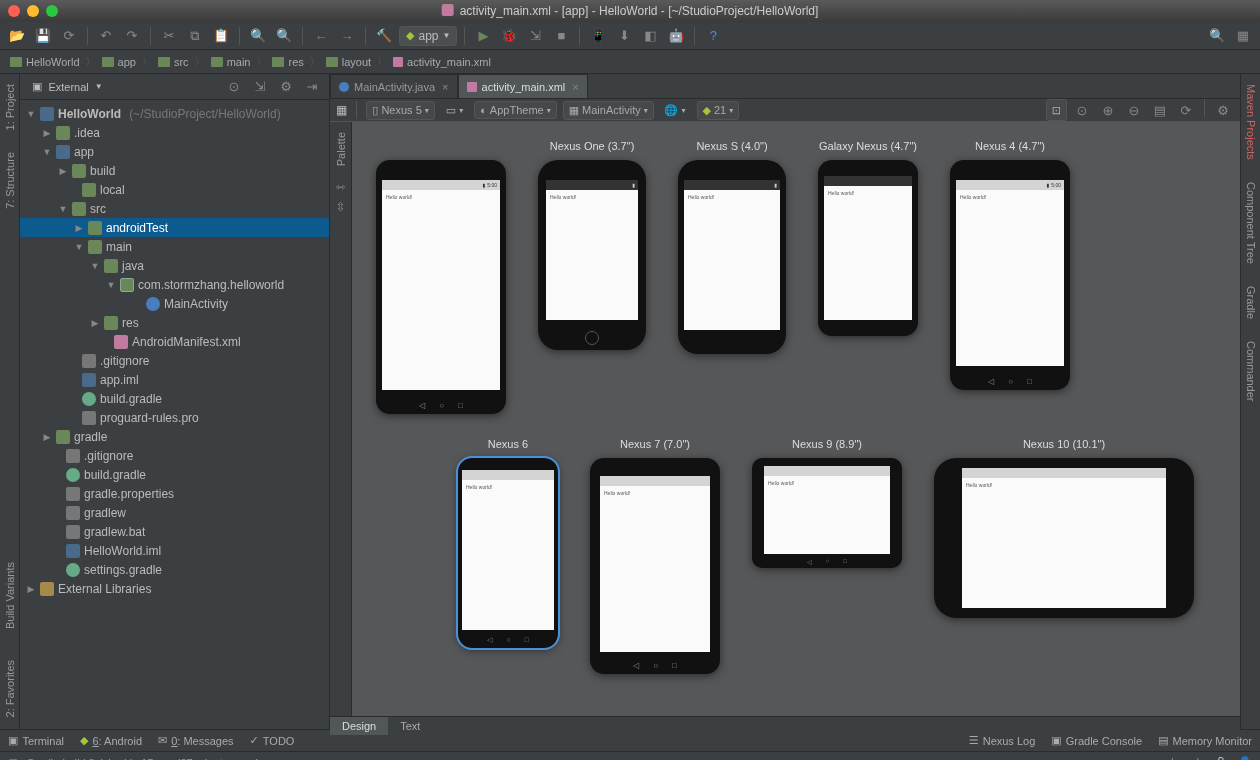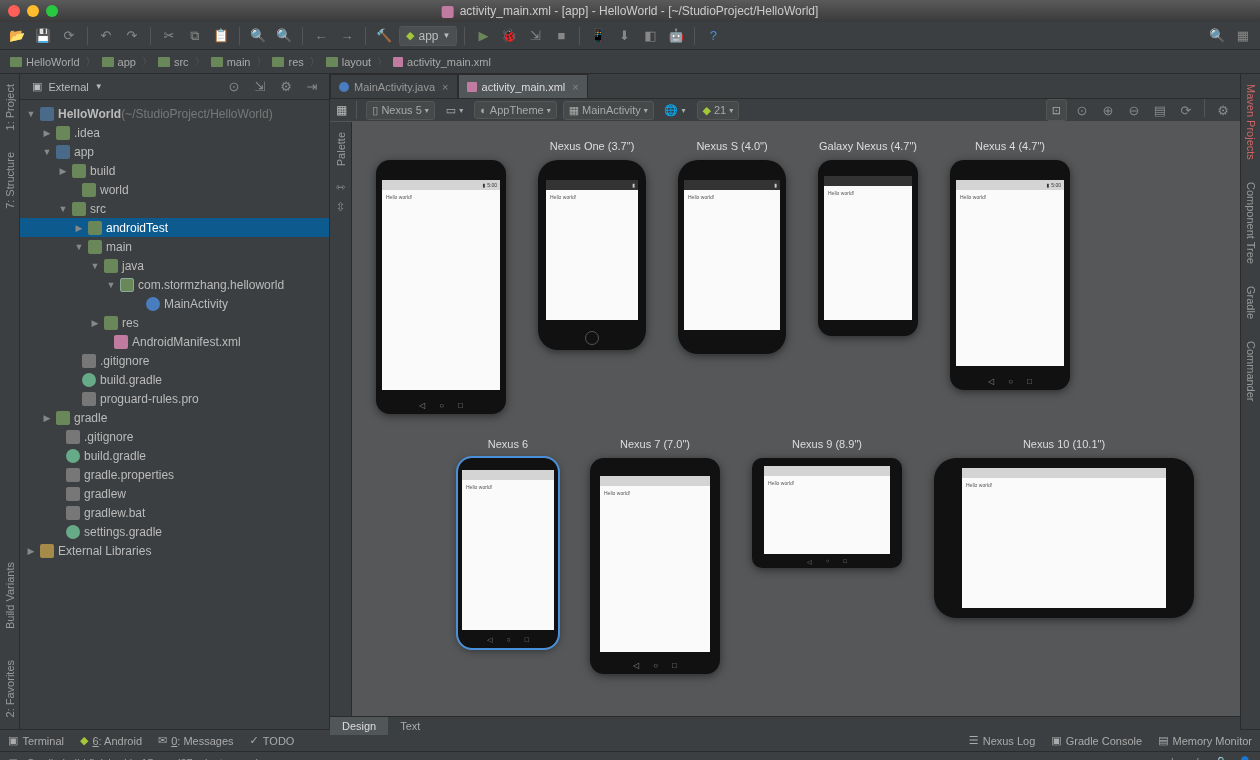--- a/index.html
+++ b/index.html
@@ -1,21 +1,21 @@
 <!DOCTYPE html>
 <html><head>
 <meta charset="utf-8">
 <style>
 * { box-sizing: border-box; margin: 0; padding: 0; font-family: "Lucida Grande", "Segoe UI", sans-serif; }
 html, body { width: 1260px; height: 760px; background: #3c3f41; color: #bbb; font-size: 12px; overflow: hidden; }
 .titlebar { height: 22px; background: linear-gradient(#5a5a5a,#3a3a3a); display: flex; align-items: center; padding: 0 8px; position: relative; }
 .traffic { display: flex; gap: 7px; }
 .traffic span { width: 12px; height: 12px; border-radius: 50%; display: block; }
 .tl-close { background: #ff5f57; } .tl-min { background: #ffbd2e; } .tl-max { background: #28c940; }
-.titlebar .title { position: absolute; left: 50%; transform: translateX(-50%); color: #ccc; font-size: 12px; display: flex; align-items: flex-end; gap: 6px; }
+.titlebar .title { position: absolute; left: 50%; transform: translateX(-50%); color: #ccc; font-size: 12px; display: flex; align-items: flex-start; gap: 6px; }
 .titlebar .title .xml-icon { width: 12px; height: 12px; background: #c27ba0; border-radius: 2px; }
 .toolbar { height: 28px; background: #3c3f41; border-bottom: 1px solid #2b2b2b; display: flex; align-items: center; padding: 0 6px; gap: 4px; }
 .tbtn { width: 22px; height: 22px; display: flex; align-items: center; justify-content: center; color: #888; border-radius: 3px; font-size: 13px; }
 .sep { width: 1px; height: 18px; background: #555; margin: 0 3px; }
 .run-config { display: flex; align-items: center; gap: 4px; background: #4b4f51; border: 1px solid #555; border-radius: 3px; padding: 1px 6px; height: 20px; }
 .run-config .droid { color: #a4c639; font-size: 11px; }
 .breadcrumb { height: 24px; background: #3c3f41; border-bottom: 1px solid #2b2b2b; display: flex; align-items: center; padding: 0 6px; gap: 2px; font-size: 11px; }
 .crumb { display: flex; align-items: center; gap: 4px; padding: 1px 4px; color: #aaa; }
 .crumb .fic { width: 12px; height: 10px; background: #6a8759; border-radius: 1px; }
 .crumb .xic { width: 10px; height: 10px; background: #c27ba0; border-radius: 1px; }
@@ -36,21 +36,21 @@
 .tree-row .tw { width: 10px; font-size: 9px; color: #888; text-align: center; }
 .tree-row .ic { width: 14px; height: 14px; margin: 0 4px; border-radius: 2px; flex-shrink: 0; }
 .ic.folder { background: #6a8759; }
 .ic.mod { background: #4a6a8a; }
 .ic.pkg { background: #6a8759; border: 1px solid #8a9; }
 .ic.cls { background: #4a7dbf; border-radius: 50%; }
 .ic.xml { background: #c27ba0; }
 .ic.txt { background: #777; }
 .ic.gradle { background: #6a8; border-radius: 50%; }
 .ic.lib { background: #a68a4a; }
-.tree-row .dim { color: #777; margin-left: 0; }
+.tree-row .dim { color: #777; margin-left: 8px; }
 .editor { flex: 1; display: flex; flex-direction: column; background: #2b2b2b; }
 .tabs { height: 26px; background: #3c3f41; border-bottom: 1px solid #2b2b2b; display: flex; align-items: flex-end; }
 .tab { height: 24px; padding: 0 8px; display: flex; align-items: center; gap: 5px; font-size: 11px; border: 1px solid #2b2b2b; border-bottom: none; background: #3c3f41; color: #999; }
 .tab.active { background: #515658; color: #ddd; }
 .tab .tic { width: 10px; height: 10px; border-radius: 50%; }
 .tab .tic.j { background: #4a7dbf; } .tab .tic.x { background: #c27ba0; border-radius: 1px; }
 .tab .close { color: #888; font-size: 11px; margin-left: 2px; }
 .design-bar { height: 28px; background: #3c3f41; border-bottom: 1px solid #555; display: flex; align-items: center; padding: 0 6px; gap: 6px; }
 .design-bar .grp { display: flex; align-items: center; gap: 3px; padding: 2px 5px; font-size: 11px; color: #aaa; }
 .design-bar .grp.boxed { border: 1px solid #555; border-radius: 3px; background: #45494a; }
@@ -215,21 +215,21 @@
           <span>app</span>
         </div>
       <div class="tree-row" style="padding-left:38px">
           <span class="tw">▶</span>
           <span class="ic folder"></span>
           <span>build</span>
         </div>
       <div class="tree-row" style="padding-left:48px">
           <span class="tw"></span>
           <span class="ic folder"></span>
-          <span>world</span>
+          <span>local</span>
         </div>
       <div class="tree-row" style="padding-left:38px">
           <span class="tw">▼</span>
           <span class="ic folder"></span>
           <span>src</span>
         </div>
       <div class="tree-row sel" style="padding-left:54px">
           <span class="tw">▶</span>
           <span class="ic folder"></span>
           <span>androidTest</span>
@@ -264,20 +264,25 @@
           <span class="ic xml"></span>
           <span>AndroidManifest.xml</span>
         </div>
       <div class="tree-row" style="padding-left:48px">
           <span class="tw"></span>
           <span class="ic txt"></span>
           <span>.gitignore</span>
         </div>
       <div class="tree-row" style="padding-left:48px">
           <span class="tw"></span>
+          <span class="ic mod"></span>
+          <span>app.iml</span>
+        </div>
+      <div class="tree-row" style="padding-left:48px">
+          <span class="tw"></span>
           <span class="ic gradle"></span>
           <span>build.gradle</span>
         </div>
       <div class="tree-row" style="padding-left:48px">
           <span class="tw"></span>
           <span class="ic txt"></span>
           <span>proguard-rules.pro</span>
         </div>
       <div class="tree-row" style="padding-left:22px">
           <span class="tw">▶</span>
@@ -301,20 +306,25 @@
         </div>
       <div class="tree-row" style="padding-left:32px">
           <span class="tw"></span>
           <span class="ic txt"></span>
           <span>gradlew</span>
         </div>
       <div class="tree-row" style="padding-left:32px">
           <span class="tw"></span>
           <span class="ic txt"></span>
           <span>gradlew.bat</span>
+        </div>
+      <div class="tree-row" style="padding-left:32px">
+          <span class="tw"></span>
+          <span class="ic mod"></span>
+          <span>HelloWorld.iml</span>
         </div>
       <div class="tree-row" style="padding-left:32px">
           <span class="tw"></span>
           <span class="ic gradle"></span>
           <span>settings.gradle</span>
         </div>
       <div class="tree-row" style="padding-left:6px">
           <span class="tw">▶</span>
           <span class="ic lib"></span>
           <span>External Libraries</span>

